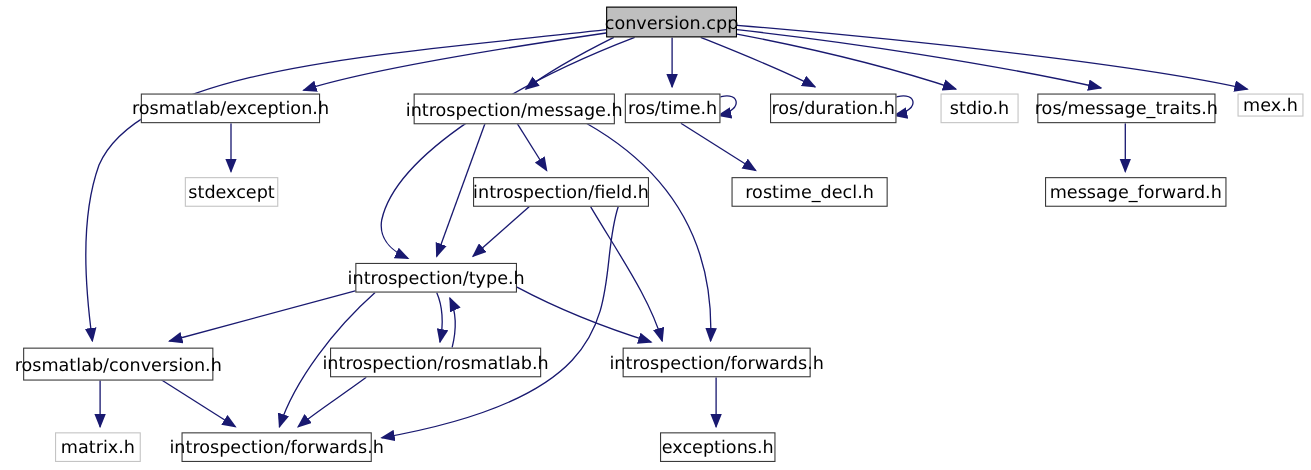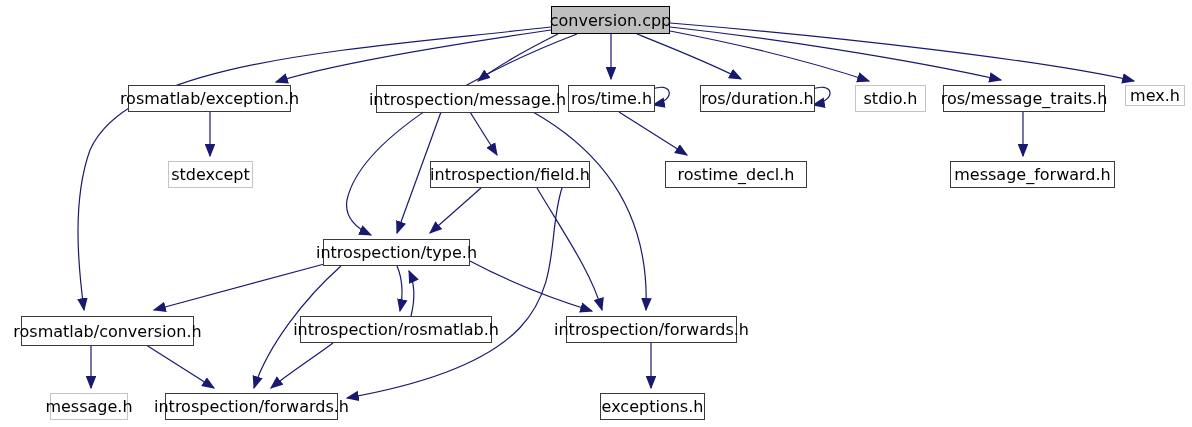--- a/index.html
+++ b/index.html
@@ -110,21 +110,21 @@
       <div class="node" style="left: 5px; top: 316px; width: 173px; height: 30px; margin-left: 16px;">
         <span>rosmatlab/conversion.h</span>
       </div>
       <div class="node" style="left: 300px; top: 316px; width: 192px; height: 27px;">
         <span>introspection/rosmatlab.h</span>
       </div>
       <div class="node" style="left: 566px; top: 316px; width: 171px; height: 27px;">
         <span>introspection/forwards.h</span>
       </div>
       <div class="node external" style="left: 50px; top: 393px; width: 78px; height: 27px;">
-        <span>message.h</span>
+        <span>matrix.h</span>
       </div>
       <div class="node" style="left: 165px; top: 393px; width: 173px; height: 27px;">
         <span>introspection/forwards.h</span>
       </div>
       <div class="node" style="left: 600px; top: 393px; width: 105px; height: 27px;">
         <span>exceptions.h</span>
       </div>
     </div>
 </div>
 

